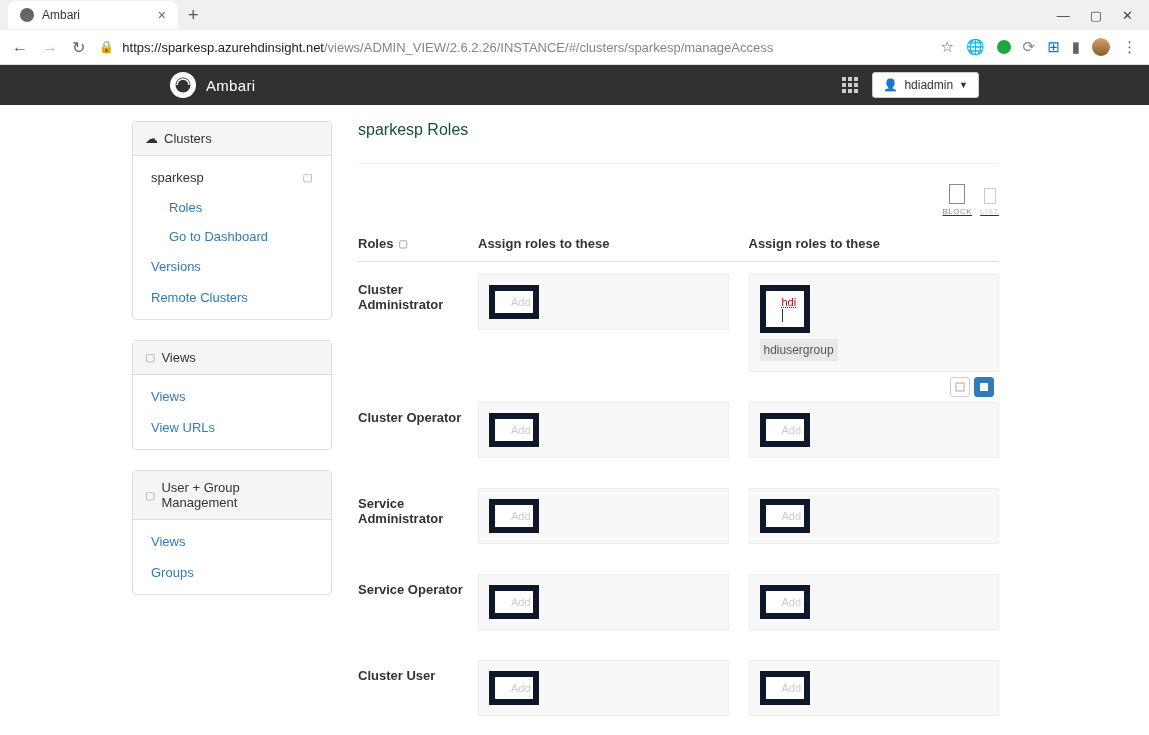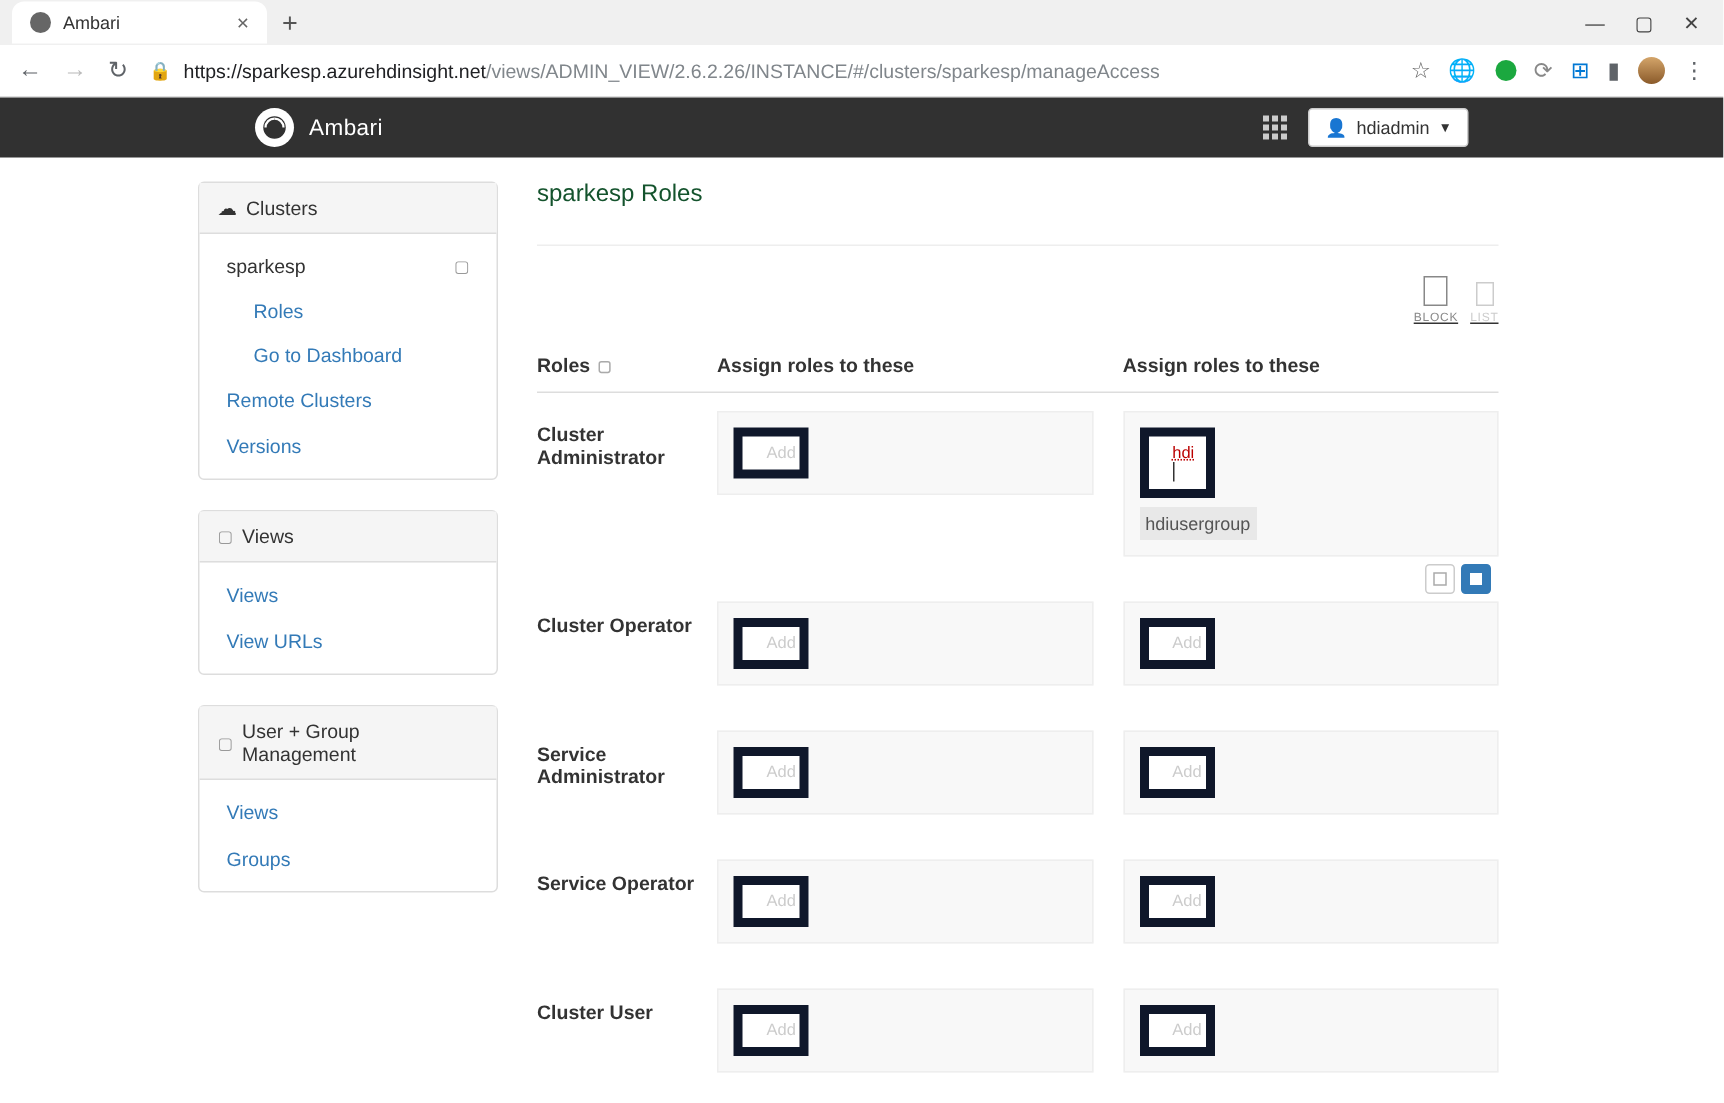--- a/index.html
+++ b/index.html
@@ -164,22 +164,22 @@
         <span class="cloud-icon">☁</span>
         <span>Clusters</span>
       </div>
       <div class="panel-body">
         <div class="side-item black">
           <span>sparkesp</span>
           <span class="square-icon">▢</span>
         </div>
         <div class="side-sub">Roles</div>
         <div class="side-sub">Go to Dashboard</div>
+        <div class="side-item">Versions</div>
         <div class="side-item">Remote Clusters</div>
-        <div class="side-item">Versions</div>
       </div>
     </div>
 
     <div class="panel">
       <div class="panel-header">
         <span class="square-icon">▢</span>
         <span>Views</span>
       </div>
       <div class="panel-body">
         <div class="side-item">Views</div>

